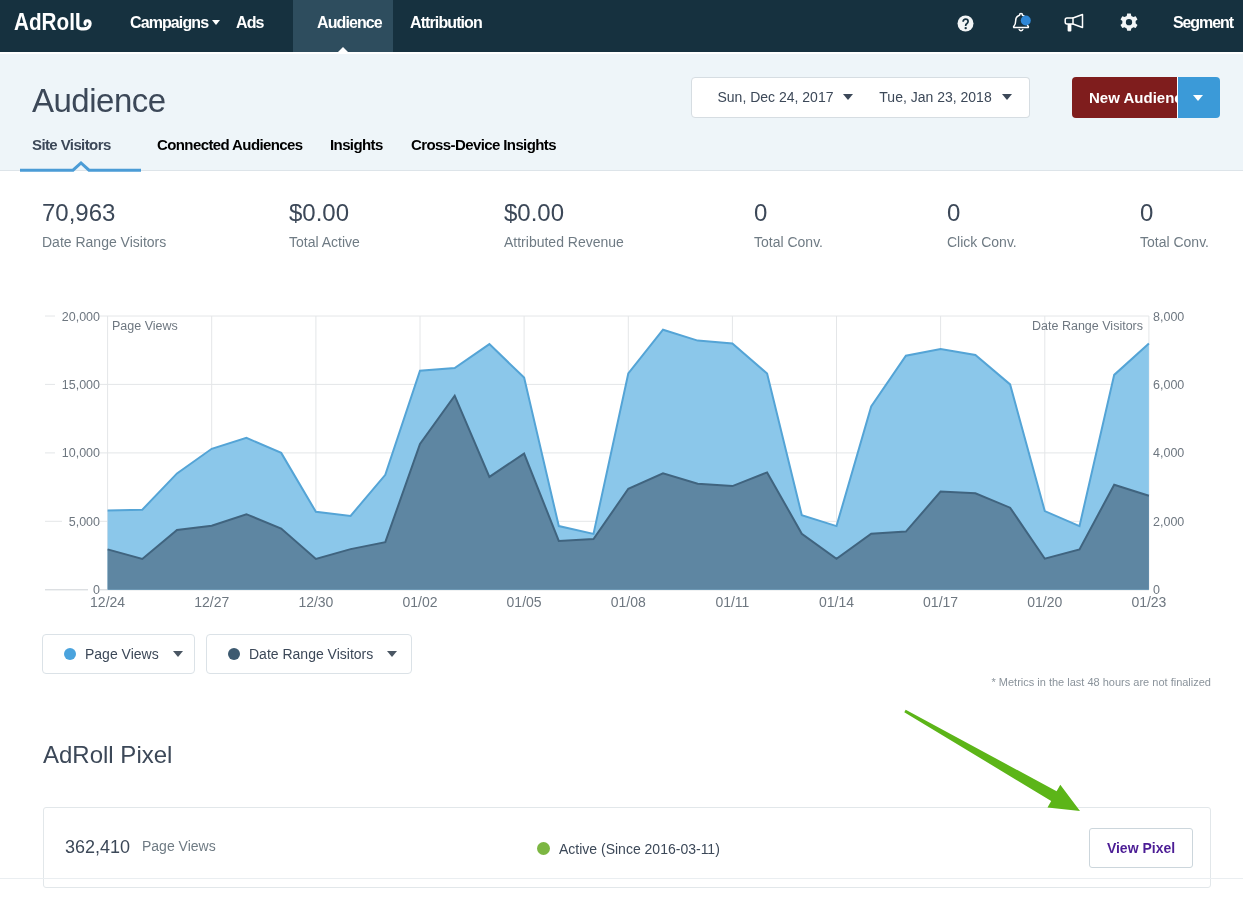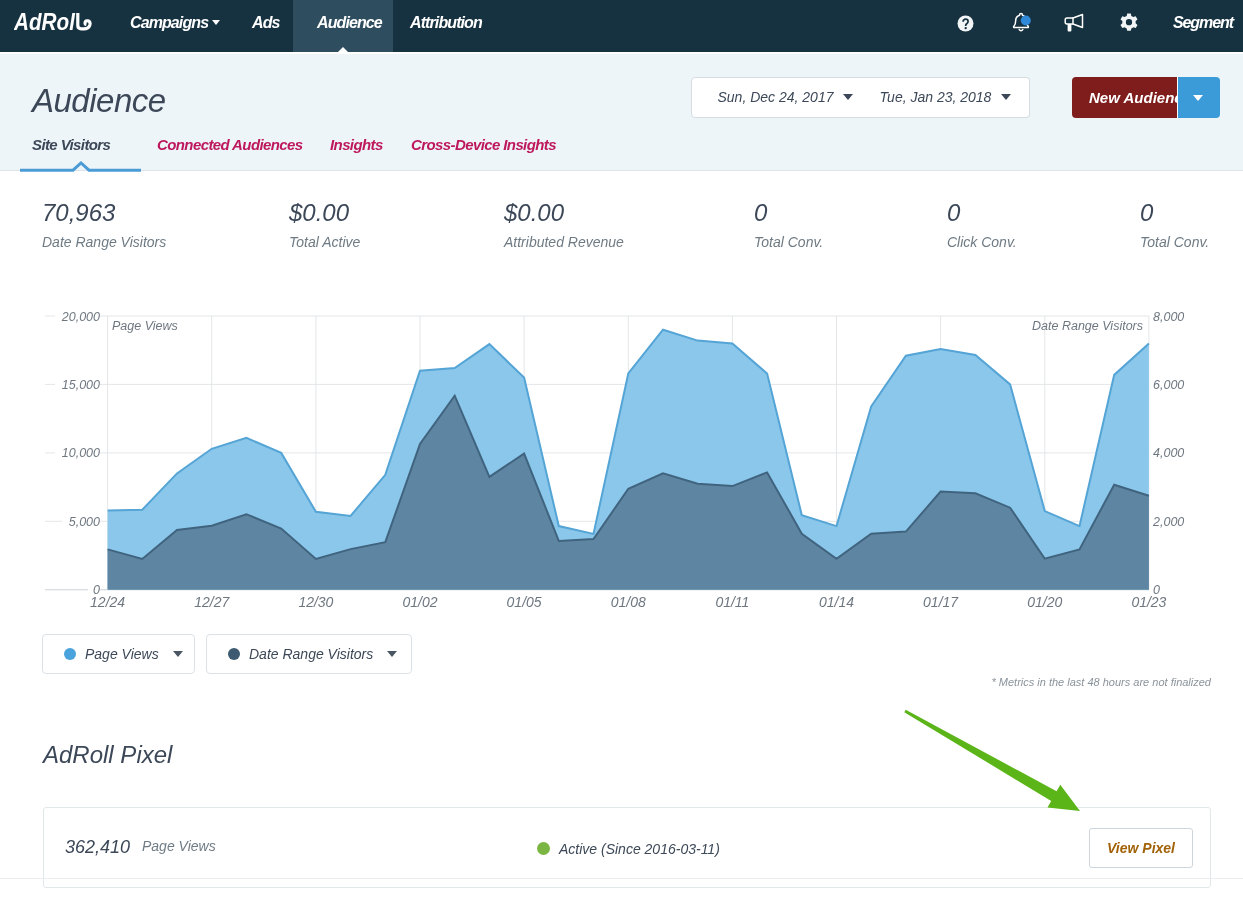--- a/index.html
+++ b/index.html
@@ -1,62 +1,62 @@
 <!DOCTYPE html>
 <html><head>
 <meta charset="utf-8">
 <style>
 * { margin:0; padding:0; box-sizing:border-box; }
 html,body { width:1243px; height:900px; background:#fff; font-family:"Liberation Sans", sans-serif; position:relative; overflow:hidden; }
-#page { position:absolute; left:0; top:0; width:1243px; height:724px;font-style:italic; }
+#page { position:absolute; left:0; top:0; width:1243px; height:724px; }
 
 .nav { position:absolute; left:0; top:0; width:1243px; height:52px; background:#16313f; }
 .nav-item { position:absolute; top:0; height:46px; line-height:46px; color:#fff; font-size:16px; font-weight:bold; letter-spacing:-0.9px; }
 .navtab { position:absolute; left:293px; top:0; width:100px; height:52px; background:#2e4d5e; }
 .notch { position:absolute; left:338px; top:46.5px; width:0; height:0; border-left:5.5px solid transparent; border-right:5.5px solid transparent; border-bottom:5.5px solid #fff; }
 .caret-dn { display:inline-block; width:0; height:0; border-left:4px solid transparent; border-right:4px solid transparent; border-top:5px solid #fff; vertical-align:middle; margin-left:4px; margin-top:-2px; }
 
 .hdr { position:absolute; left:0; top:54px; width:1243px; height:117px; background:#eef5f9; border-bottom:1px solid #dde4e9; }
 h1 { position:absolute; left:32px; top:82px; font-size:33px; font-weight:400; color:#3c4858; letter-spacing:-0.5px; }
-.tab { position:absolute; top:136px; font-size:15px; font-weight:bold; color:#be185d; letter-spacing:-0.6px; }
+.tab { position:absolute; top:136px; font-size:15px; font-weight:bold; color:#000000; letter-spacing:-0.6px; }
 .tab.on { color:#3c4858; }
 .datebtn { position:absolute; top:77px; height:41px; background:#fff; border:1px solid #d6dde2; color:#3c4858; font-size:14px; text-align:center; line-height:39px; }
 .db1 { left:691px; width:172px; border-radius:4px 0 0 4px;padding-left:17px; }
 .db2 { left:862px; width:168px; border-radius:0 4px 4px 0; border-left:none; }
 .dcaret { display:inline-block; width:0; height:0; border-left:5px solid transparent; border-right:5px solid transparent; border-top:6px solid #3c4858; vertical-align:middle; margin-left:10px; margin-top:-2px; }
 .nabtn { position:absolute; left:1072px; top:77px; width:136px; height:41px; background:#7f1d1d; border-radius:4px 0 0 4px; color:#fff; font-size:15px; font-weight:bold; text-align:center; line-height:41px; }
 .nabtn2 { position:absolute; left:1177px; top:77px; width:43px; height:41px; background:#3b9ad8; border-radius:0 4px 4px 0; }
 .nacaret { position:absolute; left:16px; top:18px; width:0; height:0; border-left:5px solid transparent; border-right:5px solid transparent; border-top:6px solid #fff; }
 
 .stat { position:absolute; }
 .stat .n { font-size:24px; color:#3c4858; }
 .stat .l { font-size:14px; color:#6f7b84; margin-top:7px; }
 
 .leg { position:absolute; top:634px; height:40px; background:#fff; border:1px solid #dbe2e7; border-radius:4px; font-size:14px; color:#3c4858; line-height:38px; }
 .leg .dot { display:inline-block; width:12px; height:12px; border-radius:50%; vertical-align:-1px; margin-right:9px; }
 .leg .c { display:inline-block; width:0; height:0; border-left:5px solid transparent; border-right:5px solid transparent; border-top:6px solid #4a5663; vertical-align:2px; margin-left:14px; }
 .note { position:absolute; right:32px; top:676px; font-size:11px; color:#8a939b; }
 h2 { position:absolute; left:43px; top:741px; font-size:24px; font-weight:400; color:#3c4858; }
 
 .card { position:absolute; left:43px; top:807px; width:1168px; height:81px; background:#fff; border:1px solid #e2e7ea; border-radius:3px; }
-.vp { position:absolute; left:1045px; top:20px; width:104px; height:40px; border:1px solid #ccd6dc; border-radius:3px; color:#a16207; font-size:14px; font-weight:bold; text-align:center; line-height:38px; background:#fff; }
+.vp { position:absolute; left:1045px; top:20px; width:104px; height:40px; border:1px solid #ccd6dc; border-radius:3px; color:#4c1d95; font-size:14px; font-weight:bold; text-align:center; line-height:38px; background:#fff; }
 .foot { position:absolute; left:0; top:878px; width:1243px; border-top:1px solid #eaeef1; }
 </style>
 </head>
 <body>
 <div id="page">
 
 <div class="nav">
   <div class="navtab"></div>
   <svg style="position:absolute;left:14px;top:13px" width="84" height="24" viewBox="0 0 84 24">
     <text x="0" y="17.2" textLength="61" lengthAdjust="spacingAndGlyphs" font-family="Liberation Sans" font-size="23.5" font-weight="bold" fill="#fff">AdRol</text>
     <path d="M63.8,0 L63.8,12.6 Q63.8,15.8 67.2,15.8 L69.8,15.8 Q74.6,15.8 75.8,12.2 Q76.9,8.6 74.0,7.9 Q71.6,7.3 71.1,9.4 Q70.7,11.2 72.4,11.5" fill="none" stroke="#fff" stroke-width="3.2"></path>
   </svg>
   <div class="nav-item" style="left:130px;">Campaigns<span class="caret-dn"></span></div>
-  <div class="nav-item" style="left:252px;">Ads</div>
+  <div class="nav-item" style="left:236px;">Ads</div>
   <div class="nav-item" style="left:317px;">Audience</div>
   <div class="nav-item" style="left:410px;">Attribution</div>
 
   <svg style="position:absolute;left:957px;top:15px" width="17" height="17" viewBox="0 0 17 17">
     <circle cx="8.5" cy="8.5" r="8" fill="#f2f5f6"></circle>
     <path d="M6.1,6.7 C6.1,5.2 7.1,4.2 8.6,4.2 C10.1,4.2 11.1,5.1 11.1,6.5 C11.1,7.6 10.5,8.2 9.7,8.8 C9,9.3 8.7,9.7 8.7,10.5 L8.7,10.9" fill="none" stroke="#16313f" stroke-width="1.7"></path>
         <circle cx="8.7" cy="13.1" r="1.2" fill="#16313f"></circle>
   </svg>
 
   <svg style="position:absolute;left:1010px;top:12px" width="22" height="22" viewBox="0 0 22 22">

